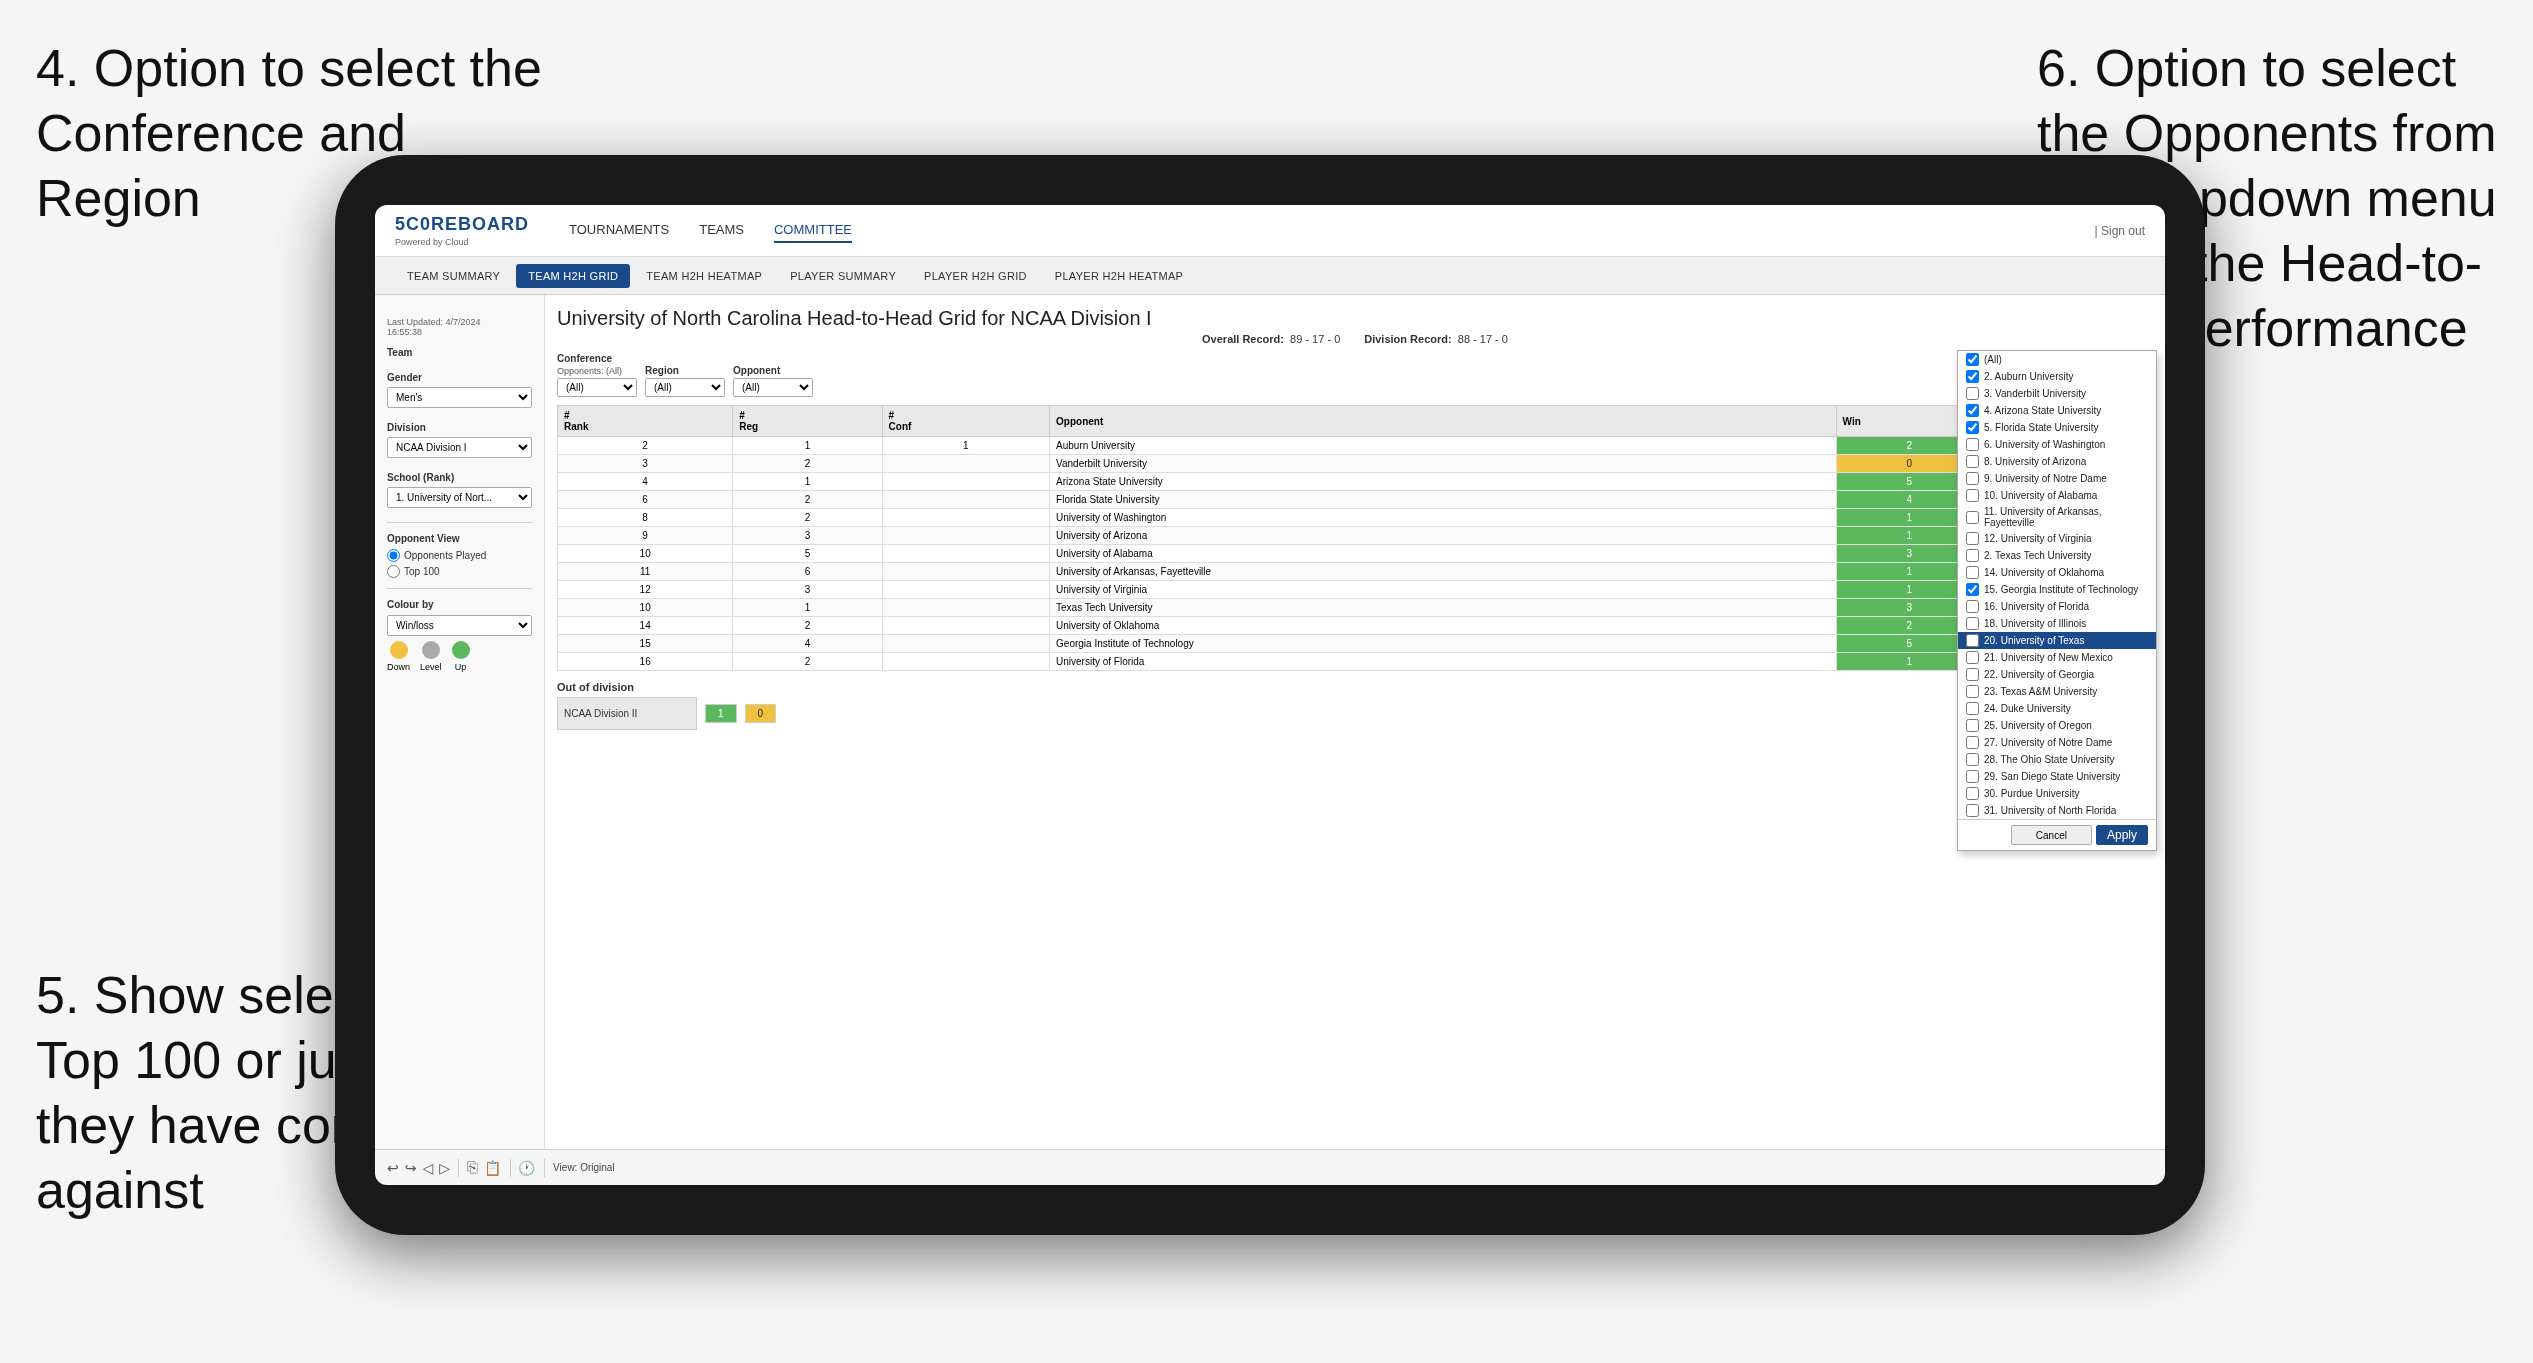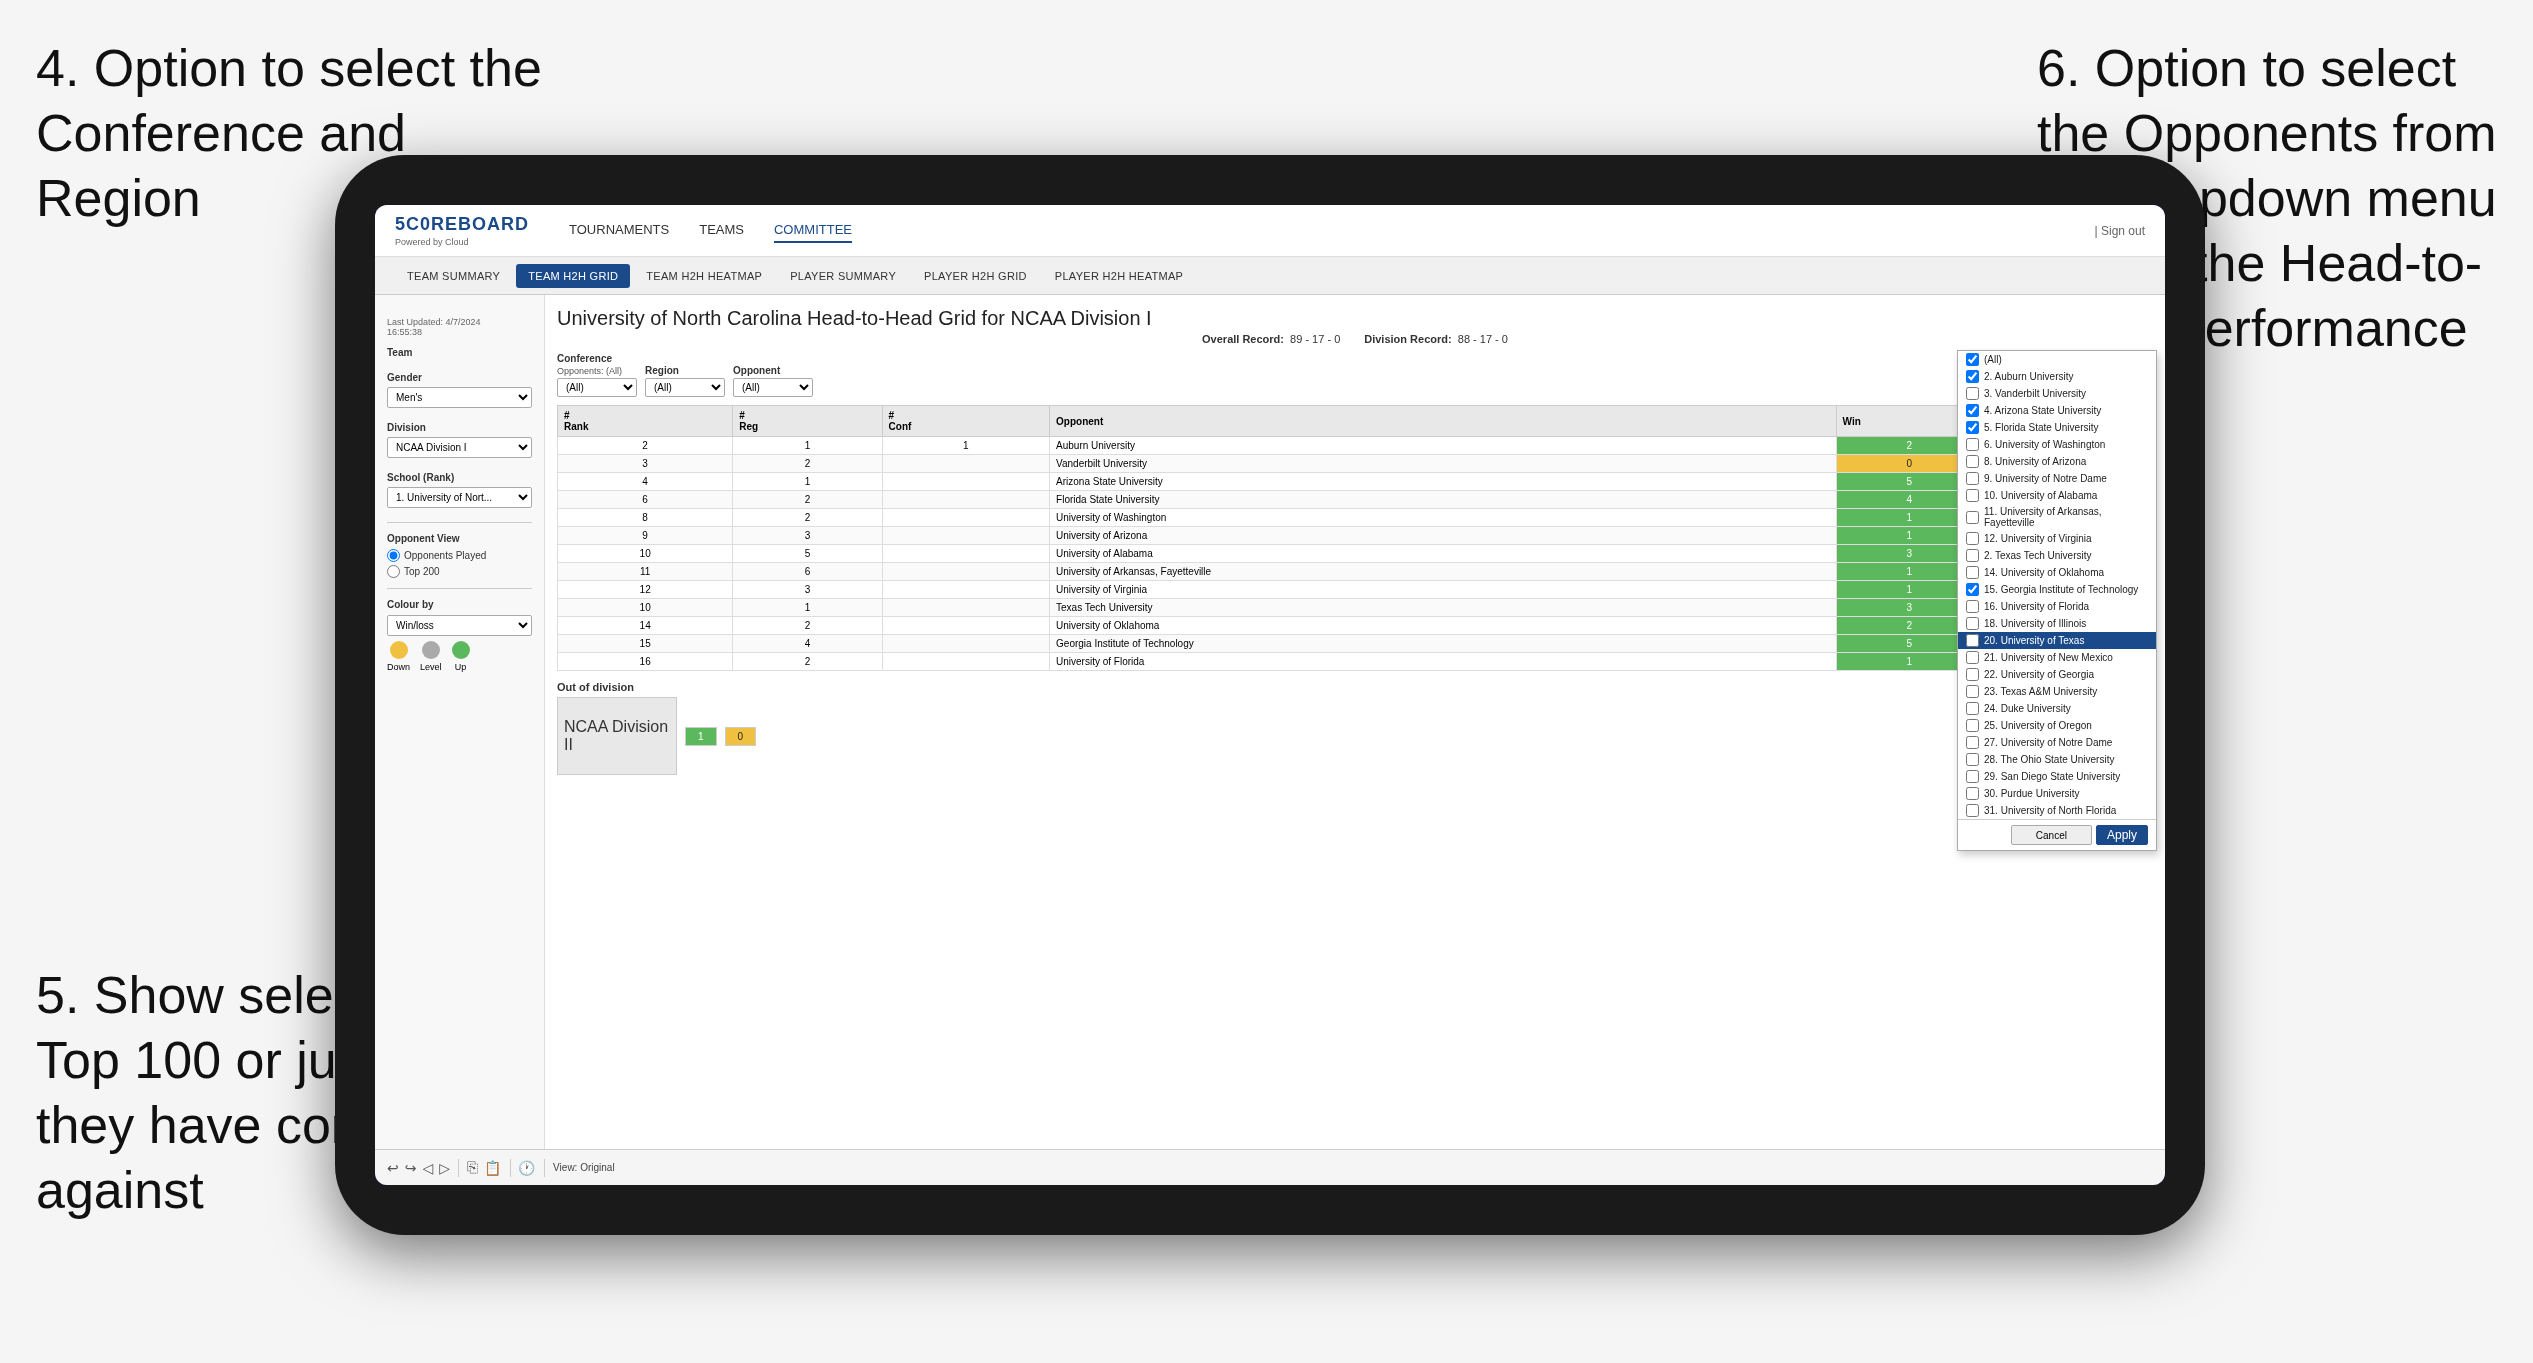--- a/index.html
+++ b/index.html
@@ -352,25 +352,25 @@
     }
 
     .out-div-row {
       display: flex;
       align-items: center;
       gap: 8px;
       font-size: 10px;
     }
 
     .out-div-label {
-      font-size: 16px;
-      color: #333;
-      width: 120px;
+      font-size: 10px;
+      color: #333;
+      width: 140px;
       background: #e8e8e8;
-      padding: 20px 6px;
+      padding: 10px 6px;
       border: 1px solid #ccc;
     }
 
     .out-div-cell {
       background: #5cb85c;
       color: #fff;
       padding: 3px 12px;
       font-size: 10px;
       border: 1px solid #ccc;
     }
@@ -549,21 +549,21 @@
 
         <hr class="sidebar-divider">
 
         <div class="opponent-view-label">Opponent View</div>
         <div class="radio-option">
           <input type="radio" name="oppview" checked="" style="">
           <span>Opponents Played</span>
         </div>
         <div class="radio-option">
           <input type="radio" name="oppview" style="">
-          <span>Top 200</span>
+          <span>Top 100</span>
         </div>
 
         <hr class="sidebar-divider">
 
         <div class="colour-by-label">Colour by</div>
         <select class="sidebar-select">
           <option>Win/loss</option>
         </select>
 
         <div class="legend-row">

